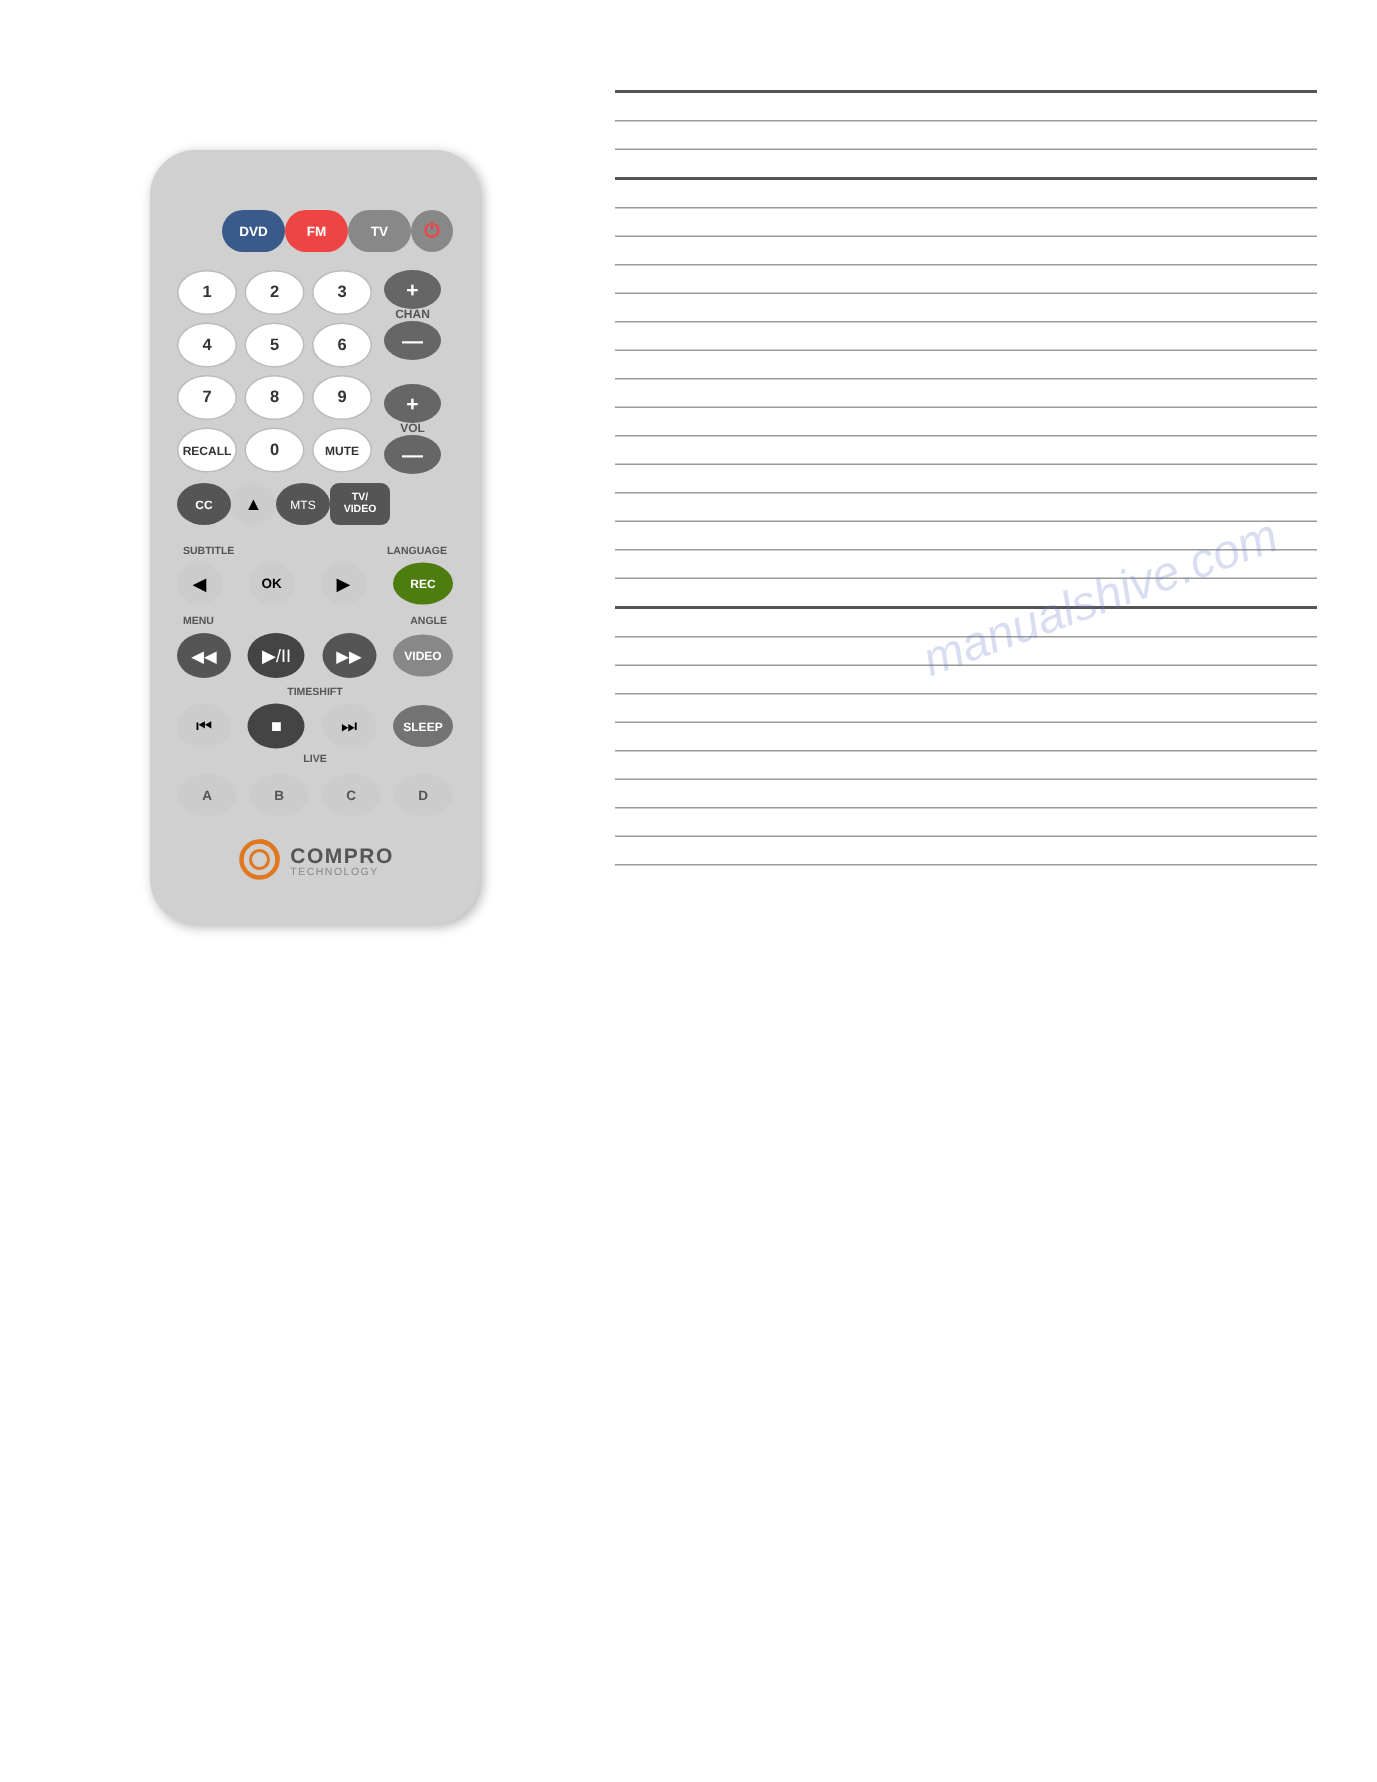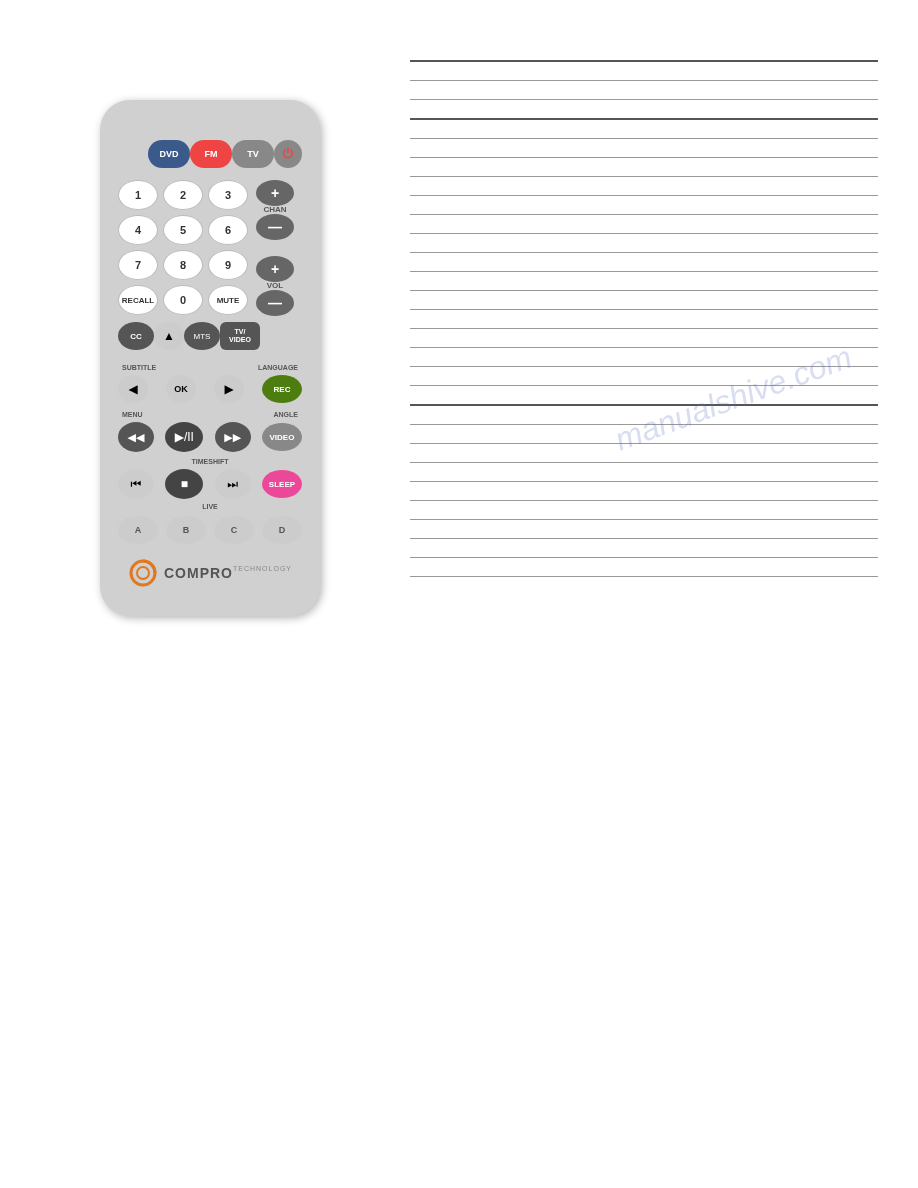--- a/index.html
+++ b/index.html
@@ -397,21 +397,21 @@
       background: #ccc;
       border: none;
       font-size: 12px;
       cursor: pointer;
       display: flex; align-items: center; justify-content: center;
     }
 
     .btn-sleep {
       width: 40px; height: 28px;
       border-radius: 50%;
-      background: #ec4899;
+      background: #737373;
       border: none;
       color: white;
       font-size: 8px;
       font-weight: bold;
       cursor: pointer;
       display: flex; align-items: center; justify-content: center;
     }
 
     .live-row {
       display: flex;
@@ -446,21 +446,21 @@
       gap: 6px;
     }
 
     .logo-icon {
       width: 30px;
       height: 30px;
     }
 
     .logo-text {
       display: flex;
-      flex-direction: row;
+      flex-direction: column;
     }
 
     .logo-compro {
       font-size: 14px;
       font-weight: bold;
       color: #555;
       letter-spacing: 1px;
     }
 
     .logo-tech {

